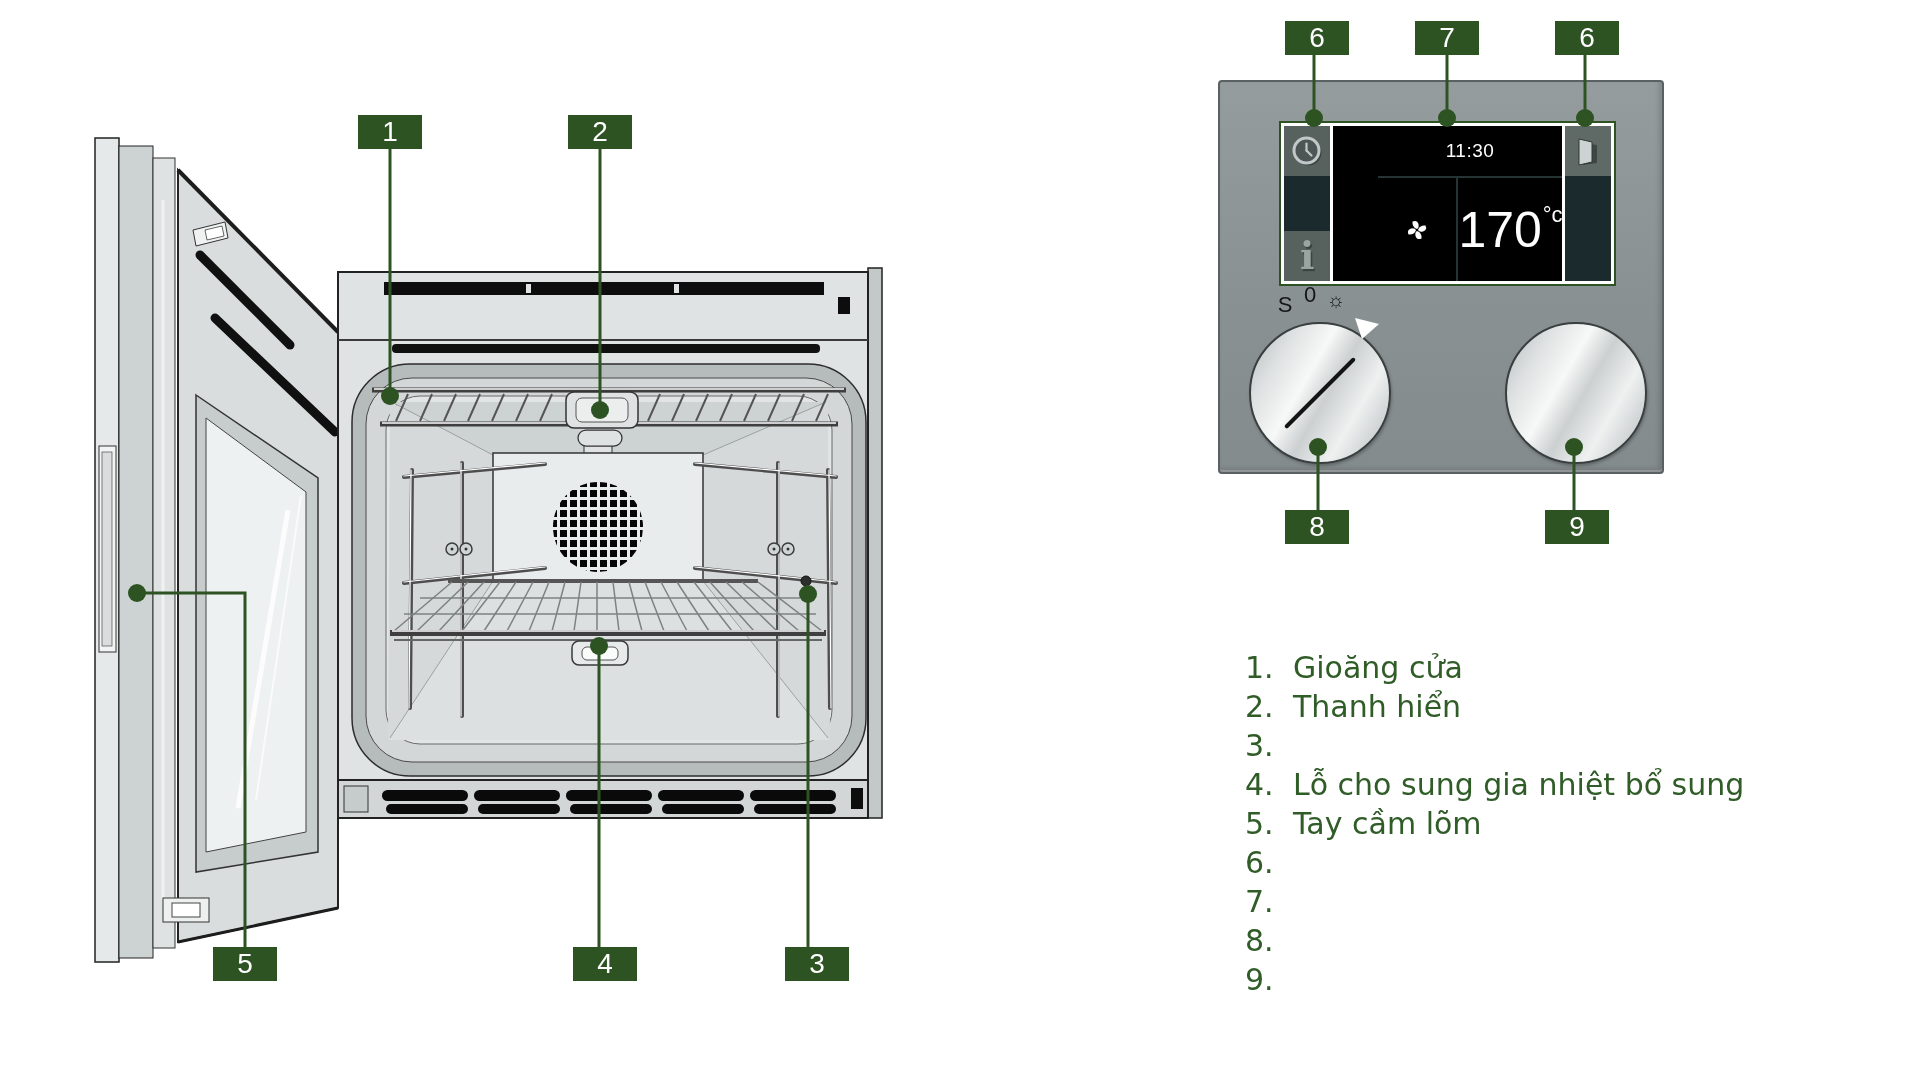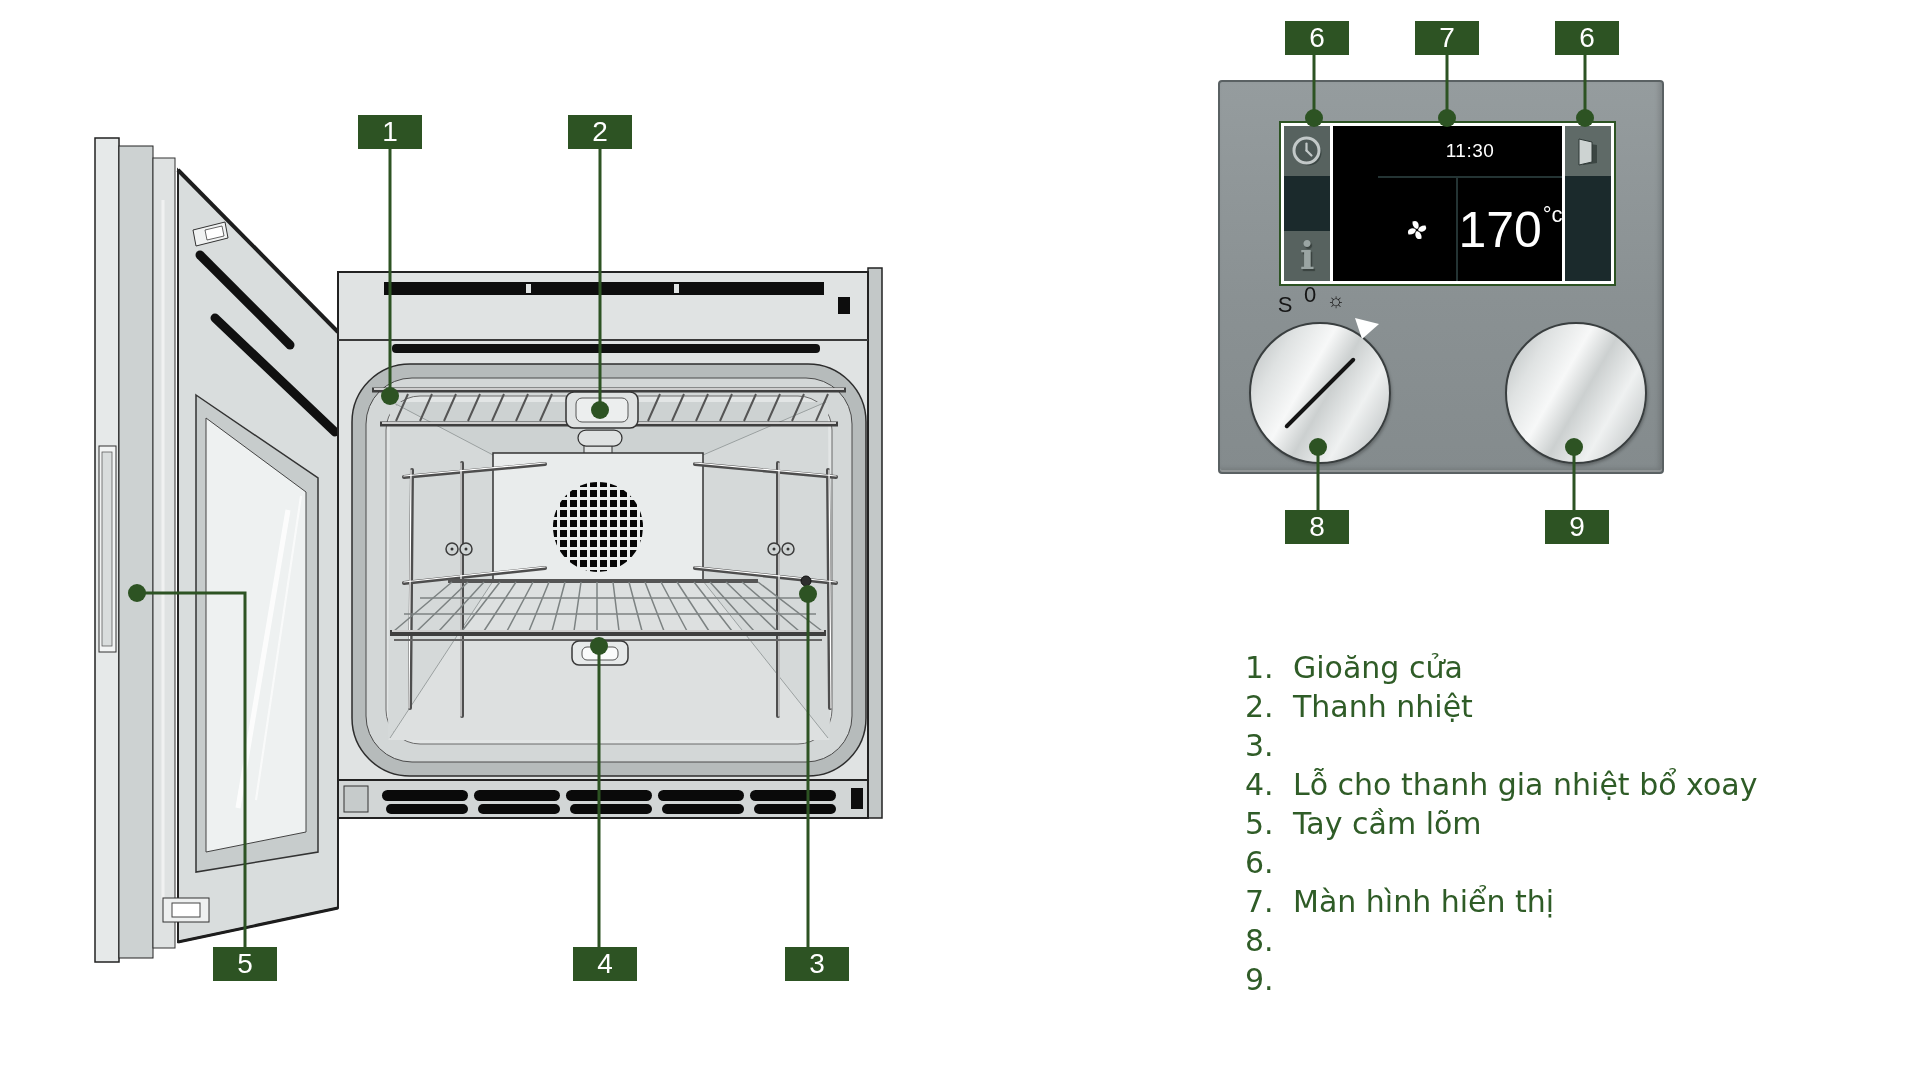--- a/index.html
+++ b/index.html
@@ -321,39 +321,38 @@
 <div class="cbox" style="left:1285px;top:510px;">8</div>
 <div class="cbox" style="left:1545px;top:510px;">9</div>
 
 <div class="legend">
   <div class="row">
       <span class="num">1.</span>
       <span>Gioăng cửa</span>
     </div>
   <div class="row">
       <span class="num">2.</span>
-      <span>Thanh nhiệt</span>
+      <span>Thanh hiển</span>
     </div>
   <div class="row">
       <span class="num">3.</span>
     </div>
   <div class="row">
       <span class="num">4.</span>
-      <span>Lỗ cho thanh gia nhiệt bổ xoay</span>
+      <span>Lỗ cho sung gia nhiệt bổ sung</span>
     </div>
   <div class="row">
       <span class="num">5.</span>
       <span>Tay cầm lõm</span>
     </div>
   <div class="row">
       <span class="num">6.</span>
     </div>
   <div class="row">
       <span class="num">7.</span>
-      <span>Màn hình hiển thị</span>
     </div>
   <div class="row">
       <span class="num">8.</span>
     </div>
   <div class="row">
       <span class="num">9.</span>
     </div>
 </div>
 
 </body></html>

